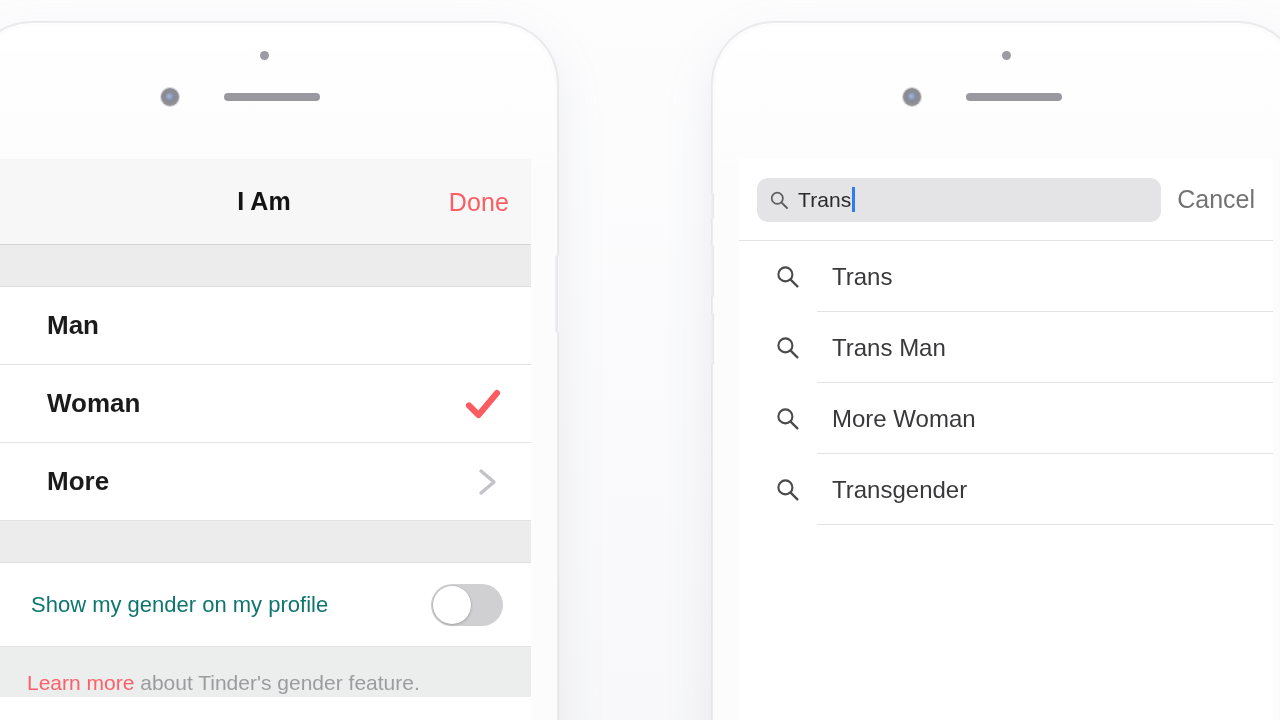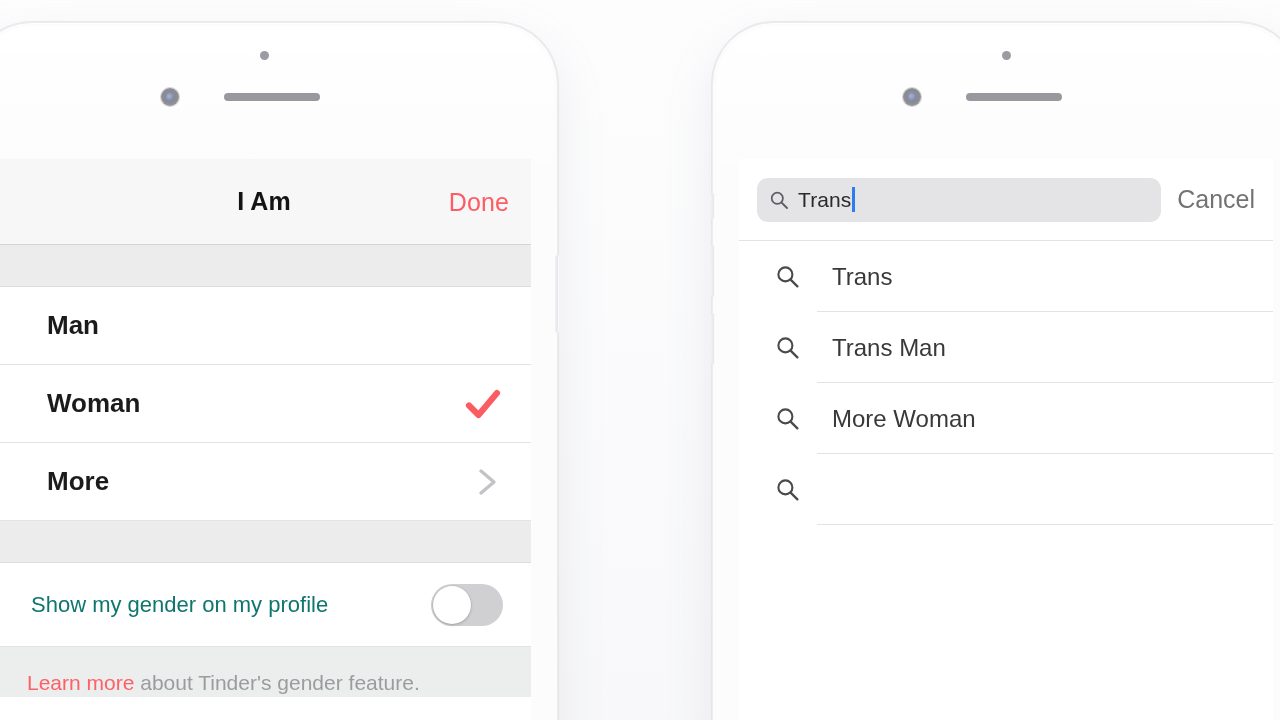--- a/index.html
+++ b/index.html
@@ -381,19 +381,20 @@
             <path d="M15.6 15.6 L22.4 22.4" stroke="#4a4a4d" stroke-width="2.3" stroke-linecap="round"></path>
           </svg>
           <span class="result-label">More Woman</span>
         </div>
 
         <div class="result-row">
           <svg class="ri" viewBox="0 0 25 25">
             <circle cx="10.4" cy="10.4" r="7" fill="none" stroke="#4a4a4d" stroke-width="2.1"></circle>
             <path d="M15.6 15.6 L22.4 22.4" stroke="#4a4a4d" stroke-width="2.3" stroke-linecap="round"></path>
           </svg>
+          <span class="result-label">Transgender</span>
         </div>
 
       </div>
     </div>
   </div>
 
 </div>
 
 </body></html>

